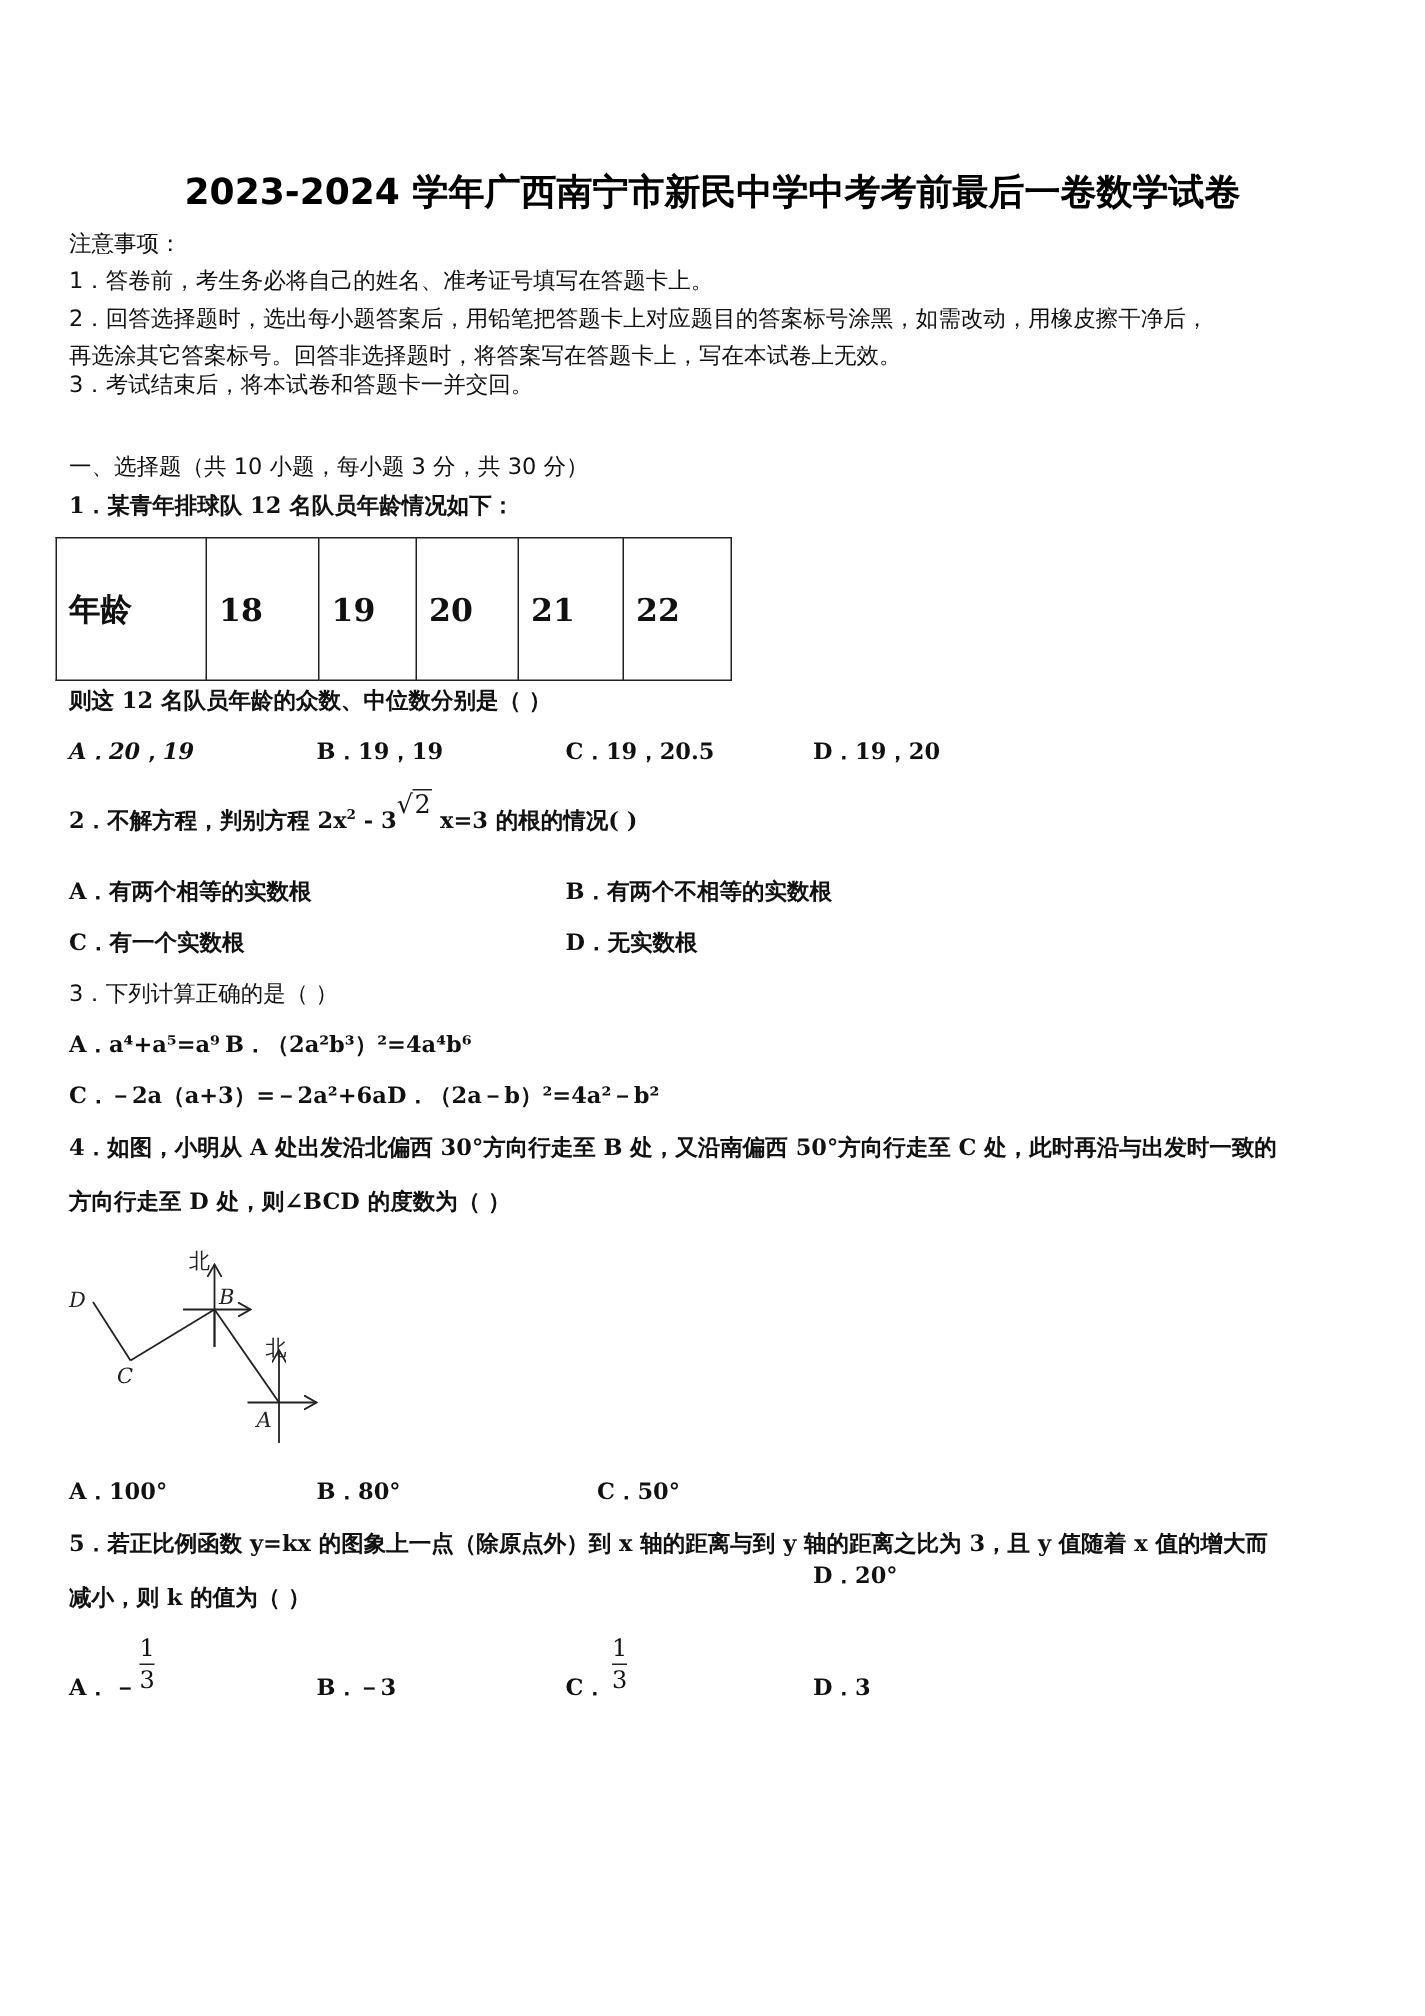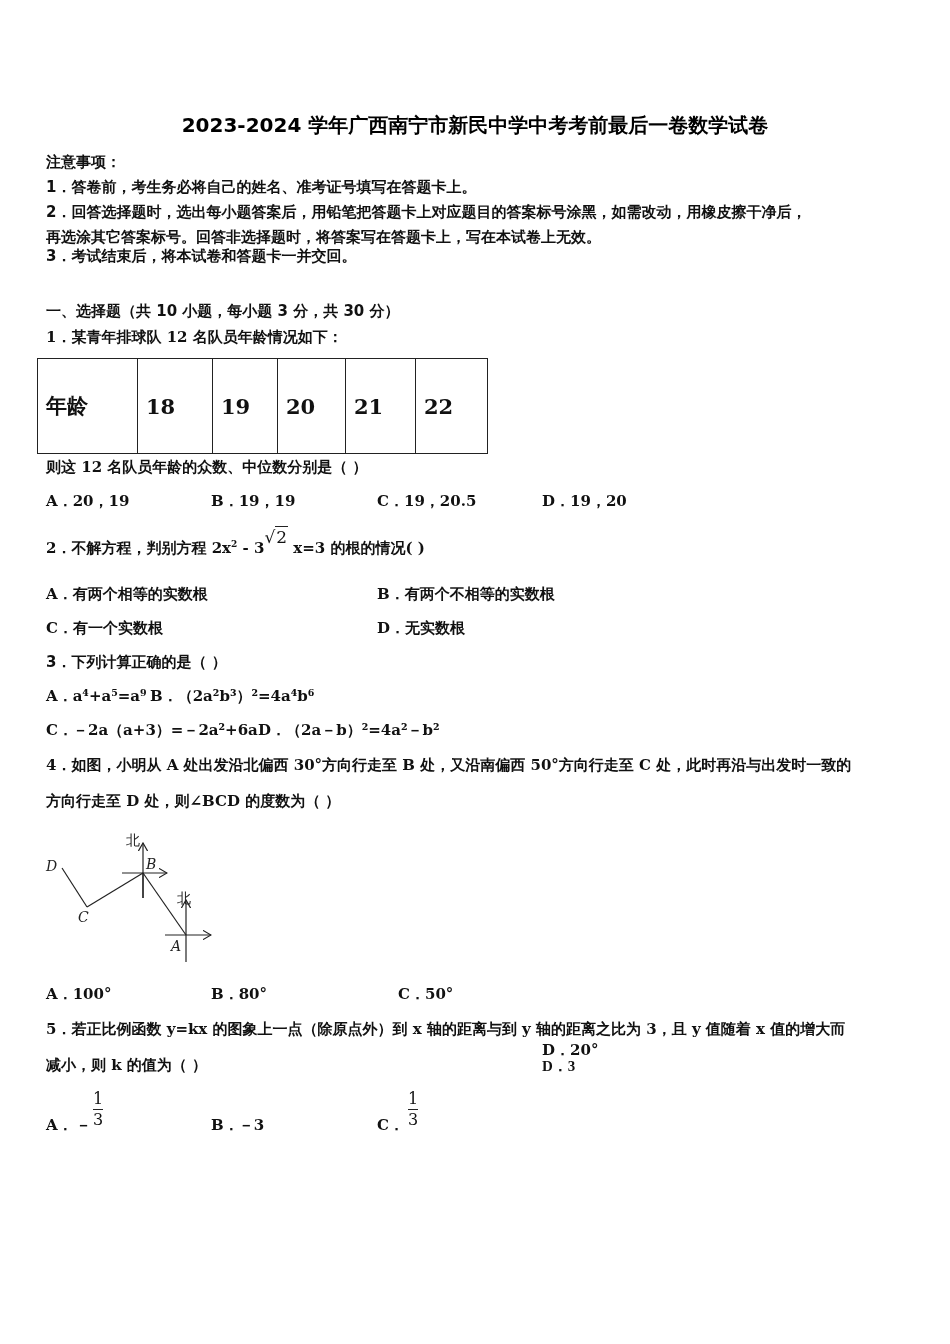--- a/index.html
+++ b/index.html
@@ -5,24 +5,24 @@
   html, body { margin: 0; padding: 0; background: #ffffff; }
   body {
     width: 950px; height: 1344px; position: relative; overflow: hidden;
     font-family: "DejaVu Serif", "Liberation Serif", serif;
     color: #111111;
   }
   .abs { position: absolute; white-space: nowrap; }
   .title {
     left: 0; width: 950px; top: 112px; text-align: center;
     font-family: "DejaVu Sans", "Liberation Sans", sans-serif;
-    font-weight: bold; font-size: 20px; letter-spacing: 0px; color: #000;
+    font-weight: bold; font-size: 24px; letter-spacing: 0px; color: #000;
   }
   .txt { font-size: 15px; font-weight: bold; line-height: 20px; }
-  .sans { font-family: "DejaVu Sans", "Liberation Sans", sans-serif; font-weight: bold; }
+  .sans { font-family: "DejaVu Sans", "Liberation Sans", sans-serif; font-weight: normal; }
   sup { font-size: 9px; line-height: 0; vertical-align: 6px; }
   table.ages {
     position: absolute; left: 37px; top: 358px; width: 450px; height: 96px;
     border-collapse: collapse; table-layout: fixed;
   }
   table.ages td {
     border: 1.5px solid #222; padding: 0 0 0 8px; font-size: 21px; font-weight: bold;
     height: 47px; vertical-align: middle;
   }
   .frac { display: inline-block; vertical-align: middle; text-align: center; font-weight: normal; }
@@ -60,21 +60,21 @@
     <td>年龄</td>
     <td>18</td>
     <td>19</td>
     <td>20</td>
     <td>21</td>
     <td>22</td>
   </tr>
 </tbody>
   </table>
 <div class="abs txt" style="left:46px;top:457px;">则这 12 名队员年龄的众数、中位数分别是（   ）</div>
-<div class="abs txt" style="left:46px;top:491px;">A．20，19</div>
+<div class="abs txt" style="left:46px;top:491px;font-style:italic;">A．20，19</div>
 <div class="abs txt" style="left:211px;top:491px;">B．19，19</div>
 <div class="abs txt" style="left:377px;top:491px;">C．19，20.5</div>
 <div class="abs txt" style="left:542px;top:491px;">D．19，20</div>
 
 <div class="abs txt" style="left:46px;top:537px;"><span>2．不解方程，判别方程 2x</span><sup>2</sup><span> - 3</span><span class="sqrt">√<span class="rad">2</span></span><span> x=3 的根的情况(        )</span></div>
 <div class="abs txt" style="left:46px;top:584px;">A．有两个相等的实数根</div>
 <div class="abs txt" style="left:377px;top:584px;">B．有两个不相等的实数根</div>
 <div class="abs txt" style="left:46px;top:618px;">C．有一个实数根</div>
 <div class="abs txt" style="left:377px;top:618px;">D．无实数根</div>
 
@@ -126,13 +126,13 @@
 <div class="abs txt" style="left:46px;top:1115px;">A．</div>
 <div class="abs txt" style="left:76px;top:1115px;">－</div>
 <div class="abs" style="left:93px;top:1090px;">
   <span class="frac"><span class="num">1</span><span class="bar"></span><span class="den">3</span></span>
 </div>
 <div class="abs txt" style="left:211px;top:1115px;">B．－3</div>
 <div class="abs txt" style="left:377px;top:1115px;">C．</div>
 <div class="abs" style="left:408px;top:1090px;">
   <span class="frac"><span class="num">1</span><span class="bar"></span><span class="den">3</span></span>
 </div>
-<div class="abs txt" style="left:542px;top:1056px;font-family:Liberation Serif, serif;">D．3</div>
+<div class="abs txt" style="left:542px;top:1115px;">D．3</div>
 
 </body></html>

